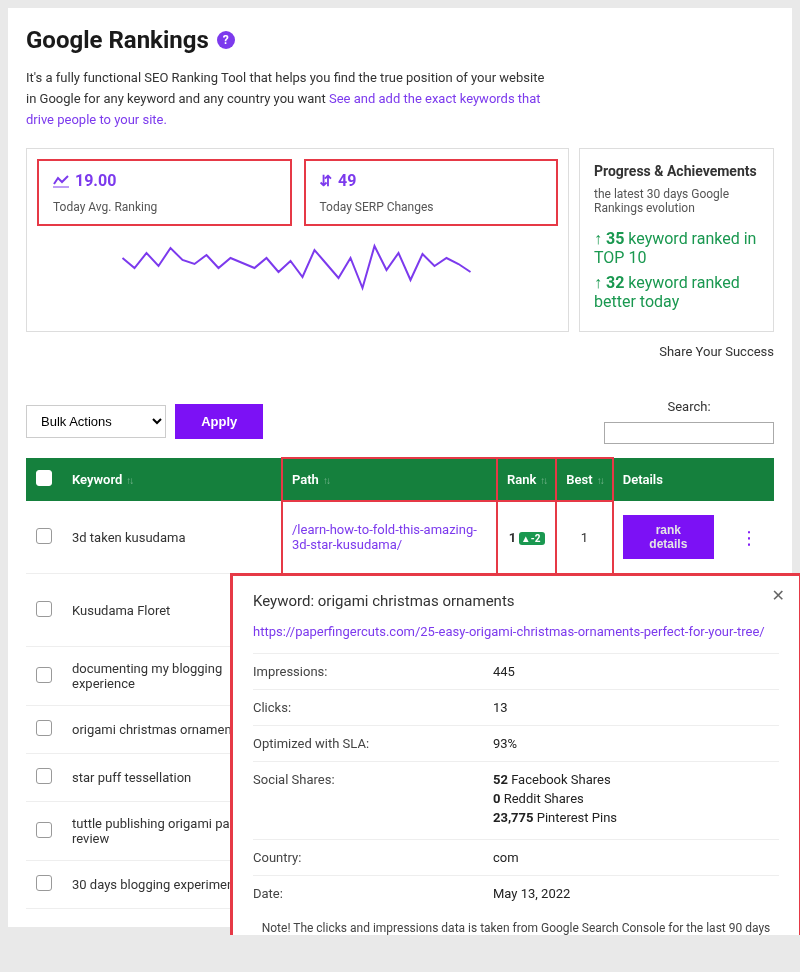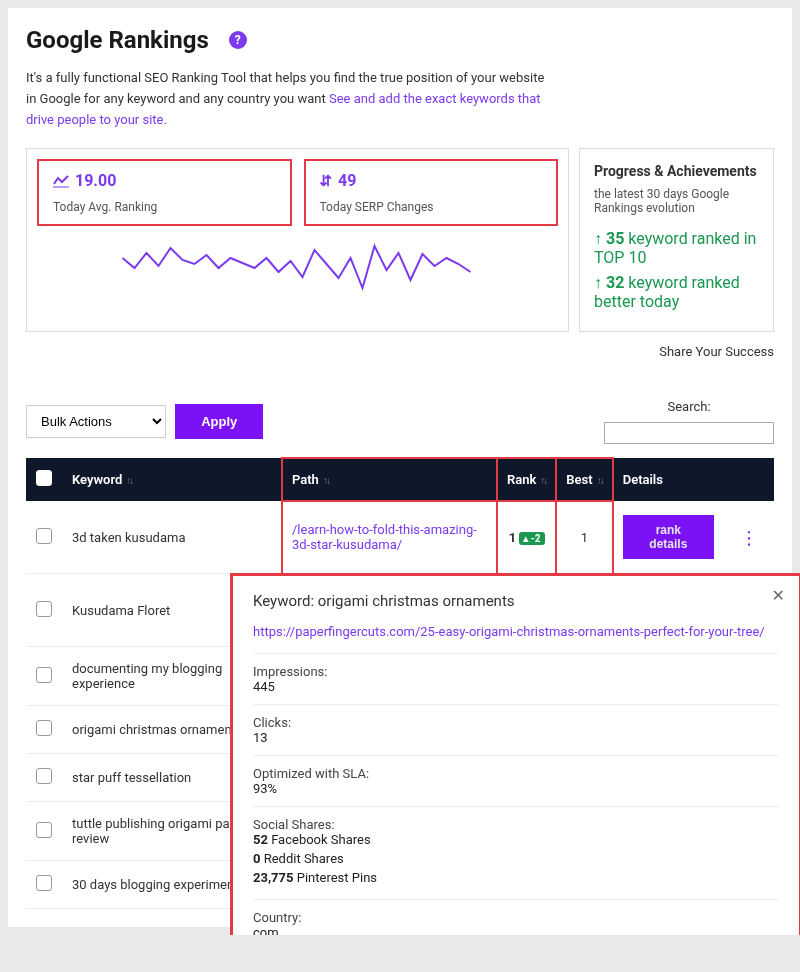--- a/index.html
+++ b/index.html
@@ -8,21 +8,21 @@
   background: #e9e9e9;
   padding: 8px;
   font-size: 13px;
   color: #333;
 }
 .page {
   background: #fff;
   padding: 18px;
   position: relative;
 }
-h1 { font-size: 24px; font-weight: 700; color: #1a1a1a; display: flex; align-items: center; gap: 20px; text-align: center; }
+h1 { font-size: 24px; font-weight: 700; color: #1a1a1a; display: flex; align-items: center; gap: 8px; text-align: center; }
 .help-icon { width: 18px; height: 18px; border-radius: 50%; background: #7c3aed; color: #fff; display: inline-flex; align-items: center; justify-content: center; font-size: 12px; font-weight: 700; }
 .desc { margin: 14px 0 18px; font-size: 13px; color: #333; line-height: 1.6; max-width: 520px; }
 .desc a { color: #7c3aed; text-decoration: none; }
 .cards-row { display: flex; gap: 10px; align-items: stretch; }
 .left-cards { border: 1px solid #ddd; padding: 10px; flex: 1; }
 .stat-cards { display: flex; gap: 12px; margin-bottom: 2px; }
 .stat-card { border: 2px solid #e63946; padding: 10px 14px; flex: 1; }
 .stat-val { color: #7c3aed; font-weight: 700; font-size: 16px; display: flex; align-items: center; gap: 6px; }
 .stat-label { color: #555; font-size: 12px; margin-top: 10px; }
 .sparkline { height: 70px; width: 100%; }
@@ -31,42 +31,42 @@
 .right-card p { font-size: 12px; color: #555; margin-bottom: 14px; }
 .achv { color: #1a9850; font-size: 16px; margin: 6px 0; }
 .achv b { font-weight: 700; }
 .share-row { text-align: right; margin: 12px 0 40px; font-size: 13px; color: #333; }
 .controls-row { display: flex; justify-content: space-between; align-items: center; margin-bottom: 14px; }
 .bulk-select { padding: 7px 10px; border: 1px solid #ccc; background: #fff; font-size: 13px; width: 140px; }
 .btn-apply { background: #7c11f5; color: #fff; border: none; padding: 10px 26px; font-weight: 600; font-size: 13px; cursor: pointer; margin-left: 6px; }
 .search-box { display: flex; align-items: center; gap: 8px; font-size: 13px; flex-direction: column; }
 .search-box input { border: 1px solid #aaa; padding: 4px 6px; width: 170px; height: 22px; }
 table { width: 100%; border-collapse: collapse; }
-thead { background: #0f172a; color: #fff; }
+thead { background: #15803d; color: #fff; }
 thead th { padding: 12px 10px; text-align: left; font-weight: 600; font-size: 13px; position: relative; }
 .sort-icon { opacity: 0.4; font-size: 10px; margin-left: 4px; letter-spacing: -2px; }
 tbody td { padding: 14px 10px; border-bottom: 1px solid #eee; font-size: 13px; vertical-align: middle; }
 .kw-check { width: 16px; height: 16px; border: 1px solid #999; border-radius: 3px; display: inline-block; background: #fff; }
 thead .kw-check { border-color: #fff; }
 .path-link { color: #7c3aed; }
 .rank-col, .best-col { text-align: center; }
 .rank-badge { background: #1a9850; color: #fff; font-size: 10px; padding: 1px 4px; border-radius: 3px; margin-left: 3px; font-weight: 700; }
 .btn-details { background: #7c11f5; color: #e5e5e5; border: none; padding: 8px 14px; font-size: 12px; font-weight: 600; cursor: pointer; }
 .kebab { color: #7c11f5; font-size: 18px; cursor: pointer; padding: 0 6px; }
 .hilite-col { outline: 2px solid #e63946; outline-offset: -1px; }
 
 .modal {
   position: absolute; top: 565px; left: 222px; right: -10px;
   background: #fff; border: 3px solid #e63946; padding: 16px 20px;
   z-index: 50;
 }
 .modal h4 { font-size: 15px; font-weight: 400; margin-bottom: 14px; }
 .modal .close { position: absolute; top: 10px; right: 14px; font-size: 16px; color: #666; cursor: pointer; }
 .modal-url { color: #7c3aed; font-size: 13px; margin-bottom: 14px; display: block; }
-.m-row { display: flex; padding: 10px 0; border-top: 1px solid #eee; font-size: 13px; flex-direction: column; }
+.m-row { display: flex; padding: 10px 0; border-top: 1px solid #eee; font-size: 13px; }
 .m-label { width: 240px; color: #444; }
 .m-val { flex: 1; color: #222; }
 .m-val div { margin-bottom: 4px; }
 .m-note { font-size: 12px; color: #444; text-align: center; margin-top: 10px; }
 .col-path { width: 215px; }
 .col-rank { width: 55px; }
 .col-best { width: 55px; }
 </style>
 </head>
 <body>

